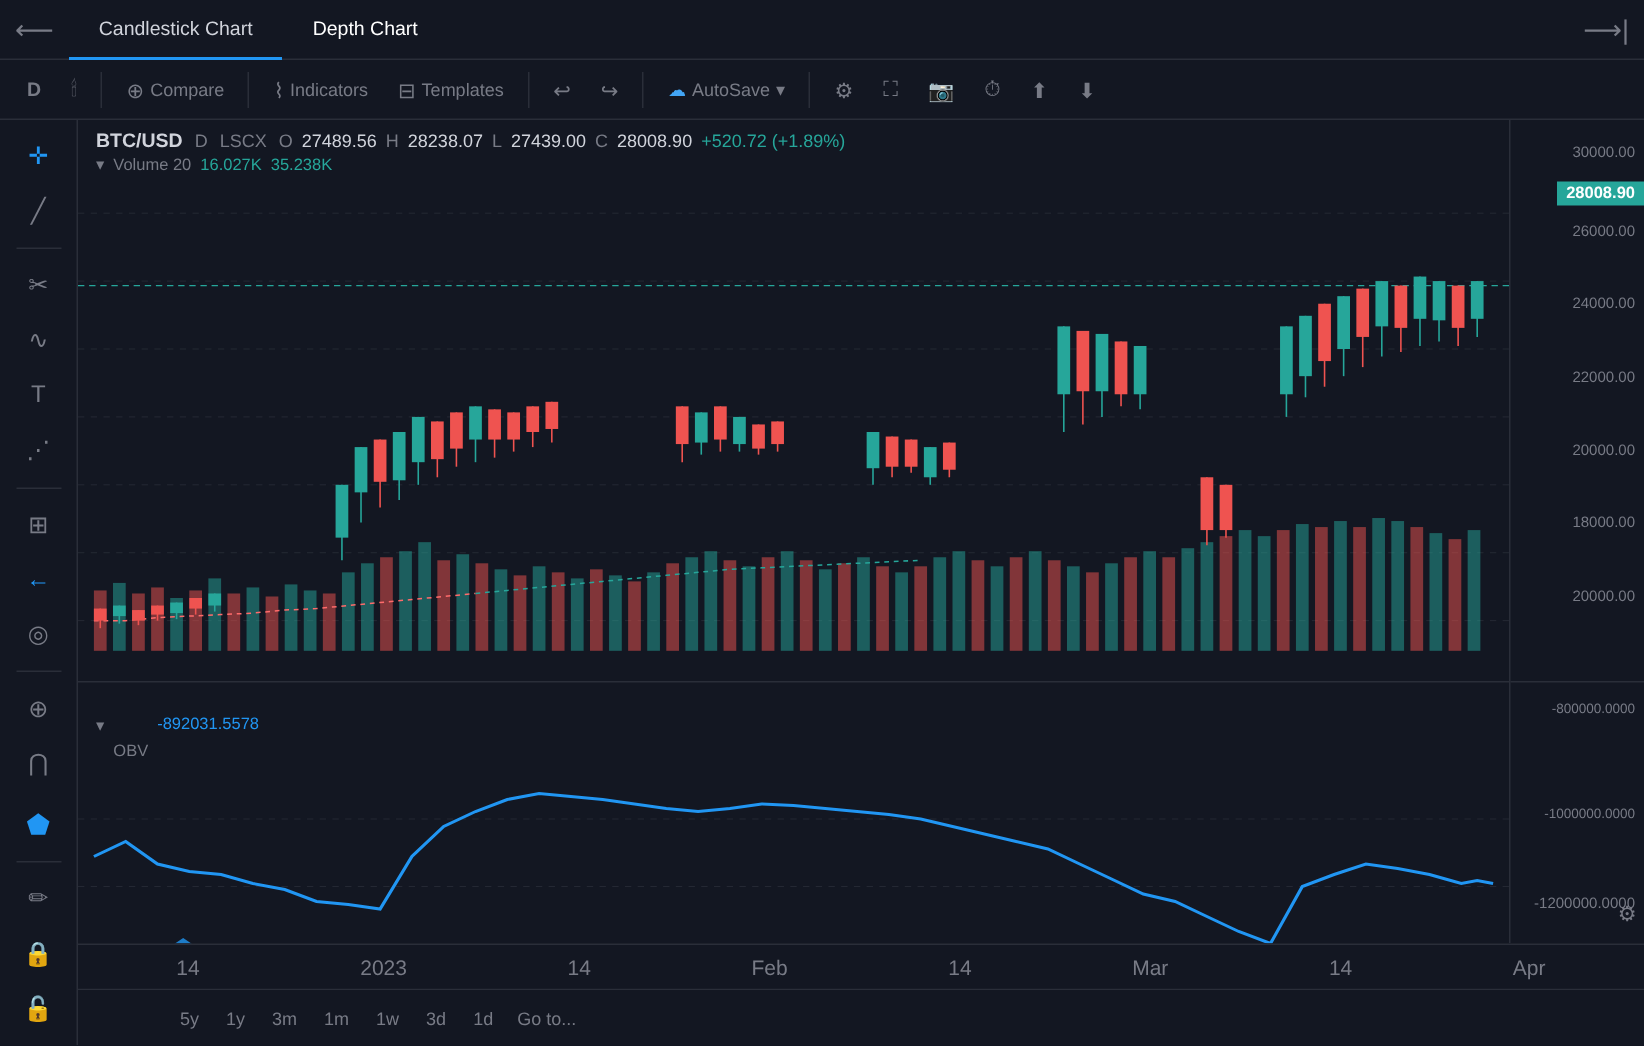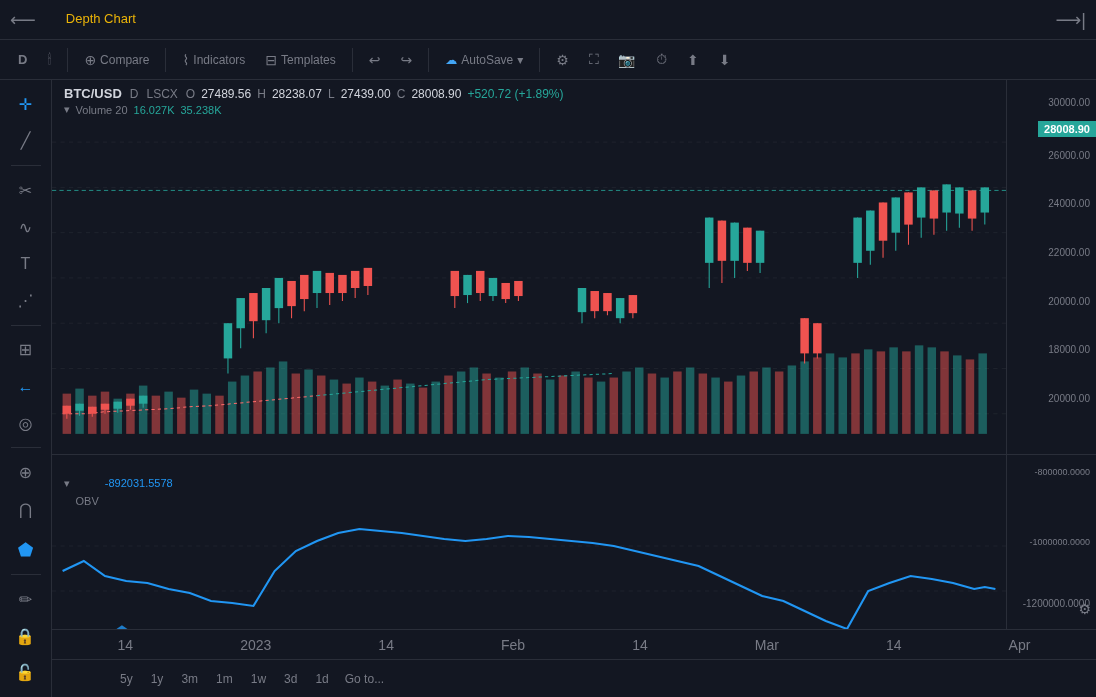--- a/index.html
+++ b/index.html
@@ -3,21 +3,21 @@
   <meta charset="utf-8">
   <style>
     * { box-sizing: border-box; margin: 0; padding: 0; }
     body { background: #131722; color: #d1d4dc; font-family: 'Arial', sans-serif; font-size: 12px; width: 1096px; height: 697px; overflow: hidden; }
 
     .main-container { display: flex; flex-direction: column; height: 697px; width: 1096px; }
 
     
     .top-tabs { display: flex; align-items: center; height: 40px; background: #131722; border-bottom: 1px solid #2a2e39; padding: 0 10px; }
     .collapse-btn { color: #787b86; font-size: 18px; margin-right: 10px; cursor: pointer; }
-    .tab { padding: 0 20px; height: 40px; display: flex; align-items: center; color: #eab308; cursor: pointer; border-bottom: 2px solid transparent; font-size: 13px; }
+    .tab { padding: 0 20px; height: 40px; display: flex; align-items: center; color: #ffffff; cursor: pointer; border-bottom: 2px solid transparent; font-size: 13px; }
     .tab.active { color: #d1d4dc; border-bottom: 2px solid #2196f3; }
     .expand-btn { margin-left: auto; color: #787b86; font-size: 18px; cursor: pointer; }
 
     
     .toolbar { display: flex; align-items: center; height: 40px; background: #131722; border-bottom: 1px solid #2a2e39; padding: 0 10px; gap: 4px; }
     .toolbar-btn { display: flex; align-items: center; gap: 4px; padding: 4px 8px; color: #787b86; cursor: pointer; border-radius: 4px; font-size: 12px; white-space: nowrap; }
     .toolbar-btn .icon { font-size: 14px; }
     .toolbar-separator { width: 1px; height: 24px; background: #2a2e39; margin: 0 4px; }
     .period-btn { font-weight: bold; font-size: 13px; }
     .autosave-btn { display: flex; align-items: center; gap: 4px; }
@@ -86,20 +86,23 @@
     
     .obv-settings { display: flex; align-items: center; justify-content: center; height: 30px; color: #787b86; font-size: 14px; cursor: pointer; }
   </style>
 </head>
 <body>
 
 <div class="main-container">
 
   <div class="top-tabs">
     <span class="collapse-btn">⟵</span>
+    <div class="tab active">
+      <span>Candlestick Chart</span>
+    </div>
     <div class="tab">
       <span>Depth Chart</span>
     </div>
     <span class="expand-btn">⟶|</span>
   </div>
 
   <div class="toolbar">
     <div class="toolbar-btn period-btn">
       <span>D</span>
     </div>

